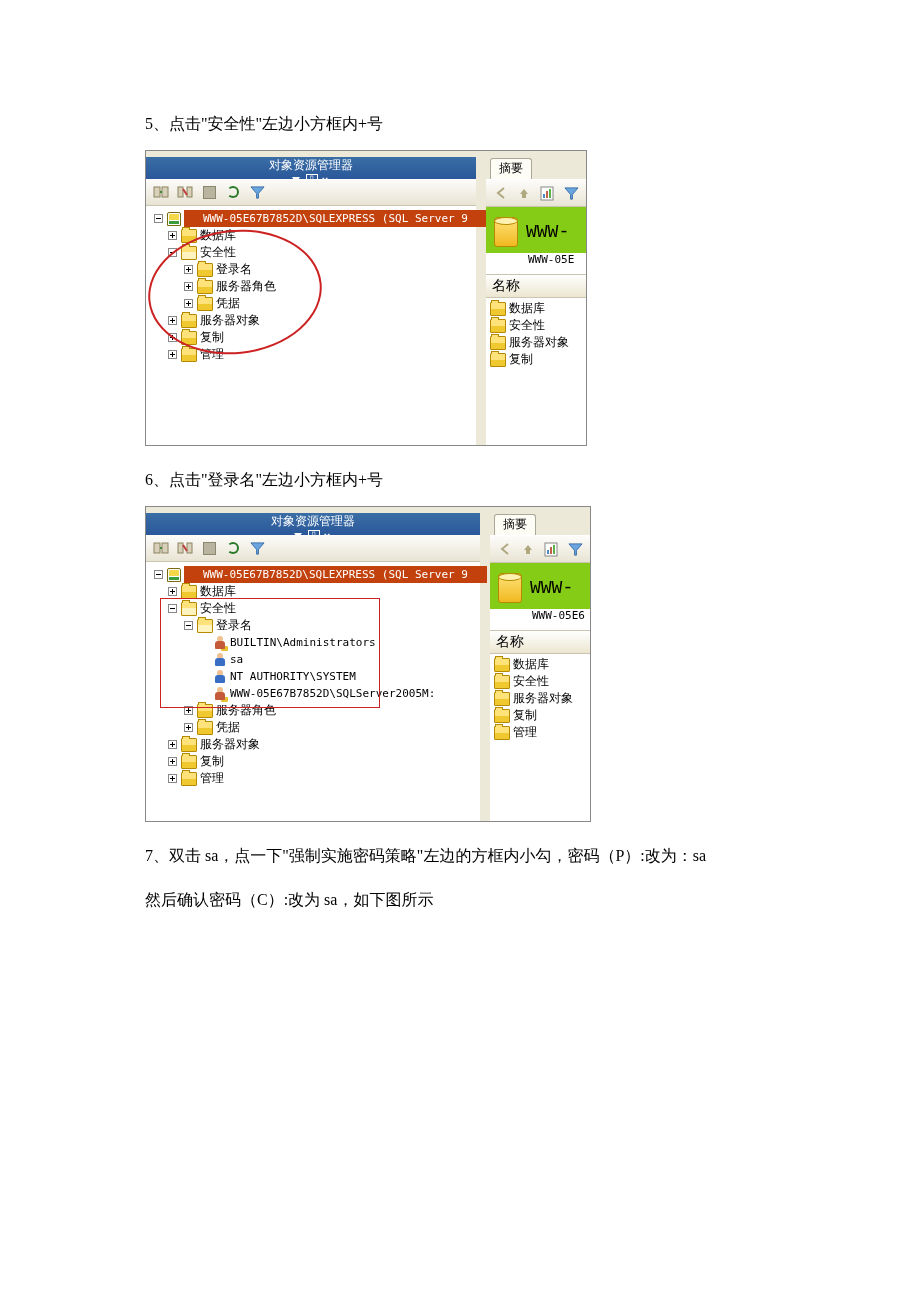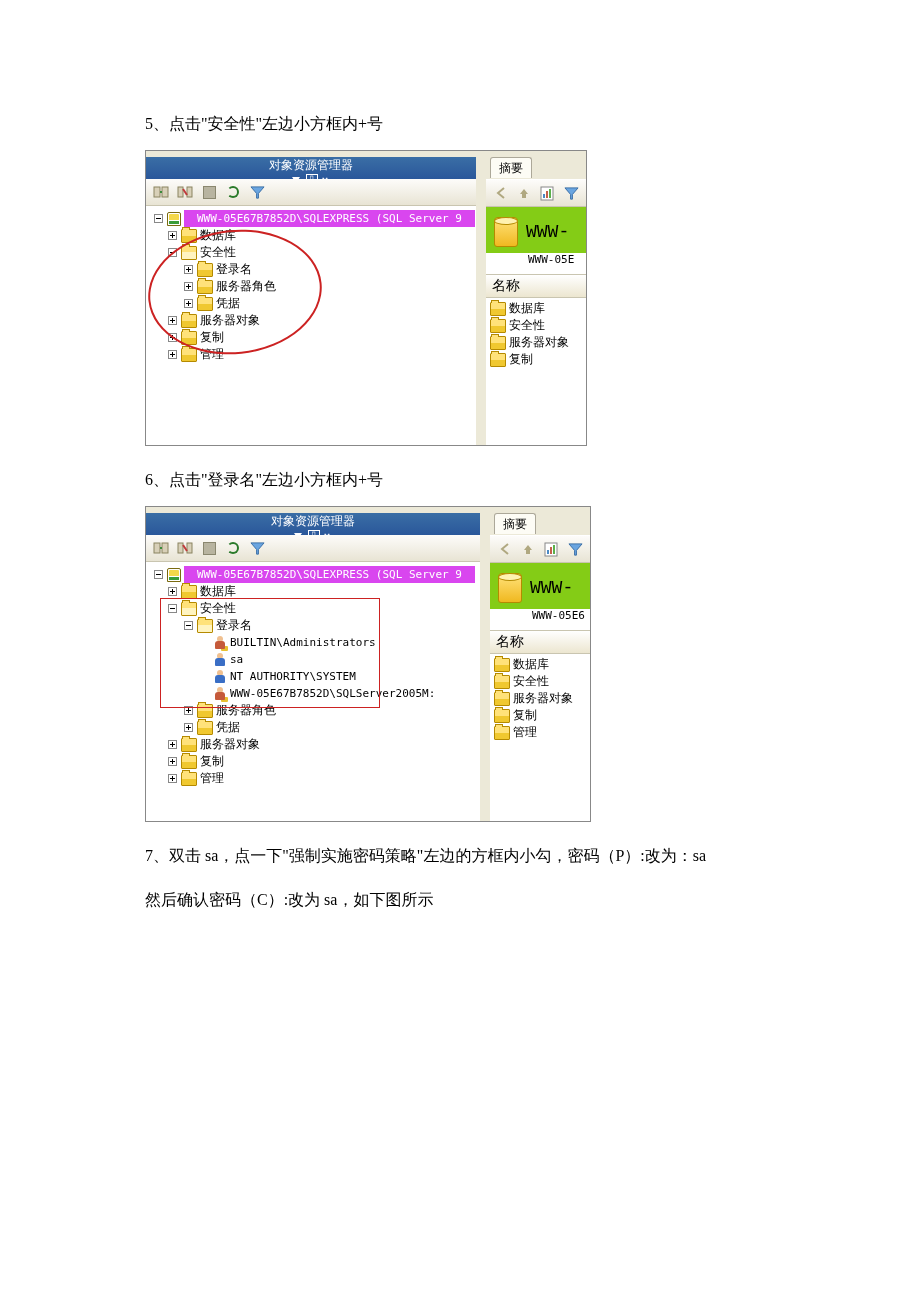--- a/index.html
+++ b/index.html
@@ -255,23 +255,23 @@
 
   .node .label {
     font-family: "SimSun", "宋体", sans-serif;
   }
   .node .label.mono {
     font-family: Tahoma, Consolas, monospace;
     font-size: 11px;
   }
 
   .sel-root {
-    background: #d946ef;
+    background: #c2410c;
     color: #fff;
-    padding: 0 13px;
+    padding: 0 19px;
   }
   .sel-root .mono { color: #fff; }
 
   .ind1 { padding-left: 6px; }
   .ind2 { padding-left: 20px; }
   .ind3 { padding-left: 36px; }
   .ind4 { padding-left: 52px; }
 
   .right-pane {
     position: absolute;
@@ -282,21 +282,21 @@
     flex-direction: column;
   }
   .rp1 { left: 340px; width: 100px; }
   .rp2 { left: 344px; width: 100px; }
 
   .rp-tab-row {
     height: 22px;
     margin-top: 6px;
     padding-left: 4px;
     display: flex;
-    align-items: flex-start;
+    align-items: center;
     position: relative;
   }
   .rp-tab {
     background: #fdfcf5;
     border: 1px solid #aca899;
     border-bottom: none;
     border-radius: 3px 3px 0 0;
     height: 20px;
     padding: 0 8px;
     font-size: 12px;

